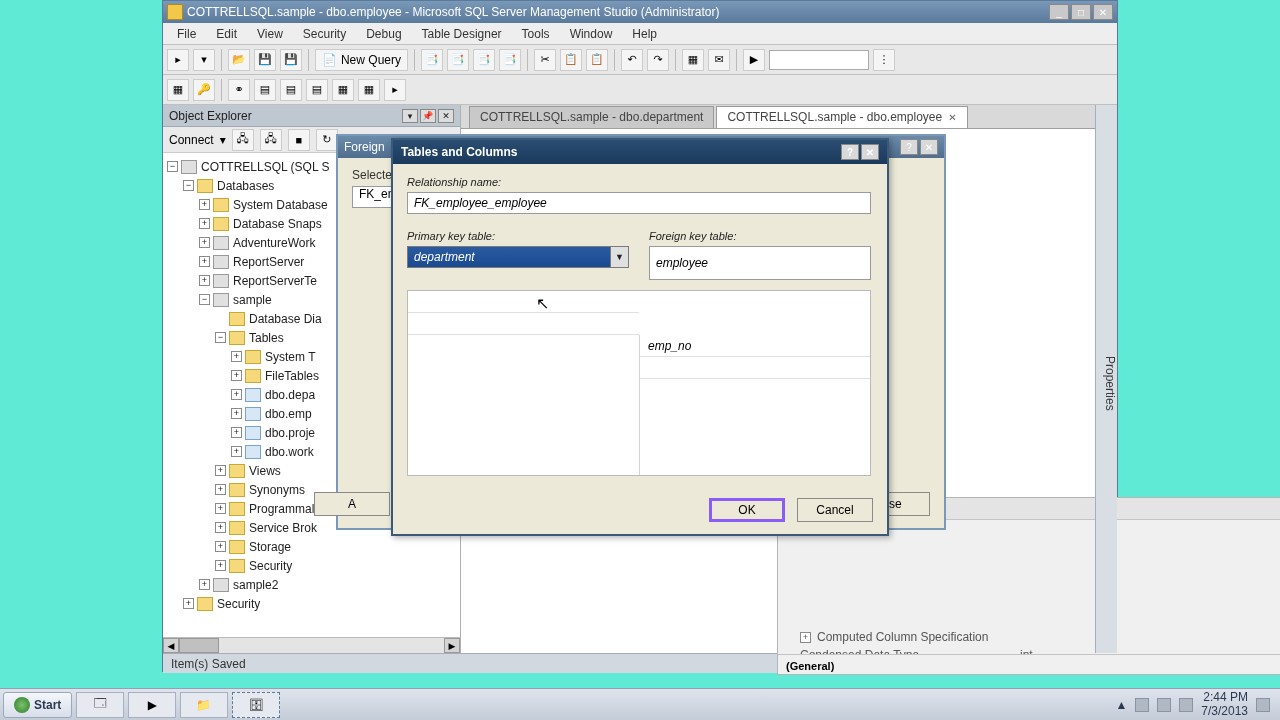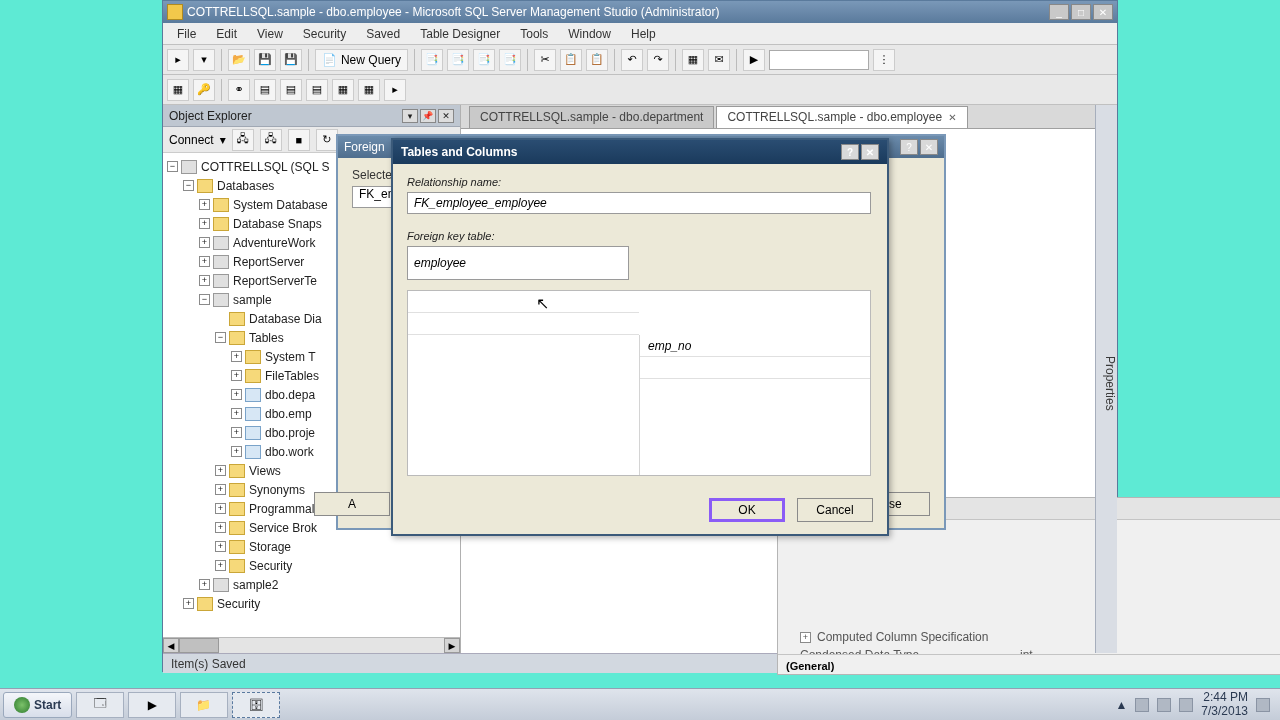--- a/index.html
+++ b/index.html
@@ -107,21 +107,21 @@
         <div class="winbtn">□</div>
         <div class="winbtn">✕</div>
       </div>
     </div>
 
     <div class="menubar">
       <div class="menuitem">File</div>
       <div class="menuitem">Edit</div>
       <div class="menuitem">View</div>
       <div class="menuitem">Security</div>
-      <div class="menuitem">Saved</div>
+      <div class="menuitem">Debug</div>
       <div class="menuitem">Table Designer</div>
       <div class="menuitem">Tools</div>
       <div class="menuitem">Window</div>
       <div class="menuitem">Help</div>
     </div>
 
     <div class="toolbar">
       <div class="tbtn">▸</div>
       <div class="tbtn">▾</div>
       <div class="tsep"></div>
@@ -405,20 +405,27 @@
         <div class="spacer"></div>
       <div class="dlgclose">?</div>
       <div class="dlgclose">✕</div>
     </div>
     <div class="tcbody">
       <div class="tclbl">Relationship name:</div>
       <div class="tcinput">
           <span>FK_employee_employee</span>
         </div>
       <div class="tccols">
+        <div class="tccol">
+          <div class="tclbl">Primary key table:</div>
+          <div class="tcselect">
+            <span>department</span>
+            <div class="dd">▼</div>
+          </div>
+        </div>
         <div class="tccol">
           <div class="tclbl">Foreign key table:</div>
           <div class="tcfk">
               <span>employee</span>
             </div>
         </div>
       </div>
       <div class="tcgrid">
         <div class="tcgcol">
           <div class="tcgcell"></div>

